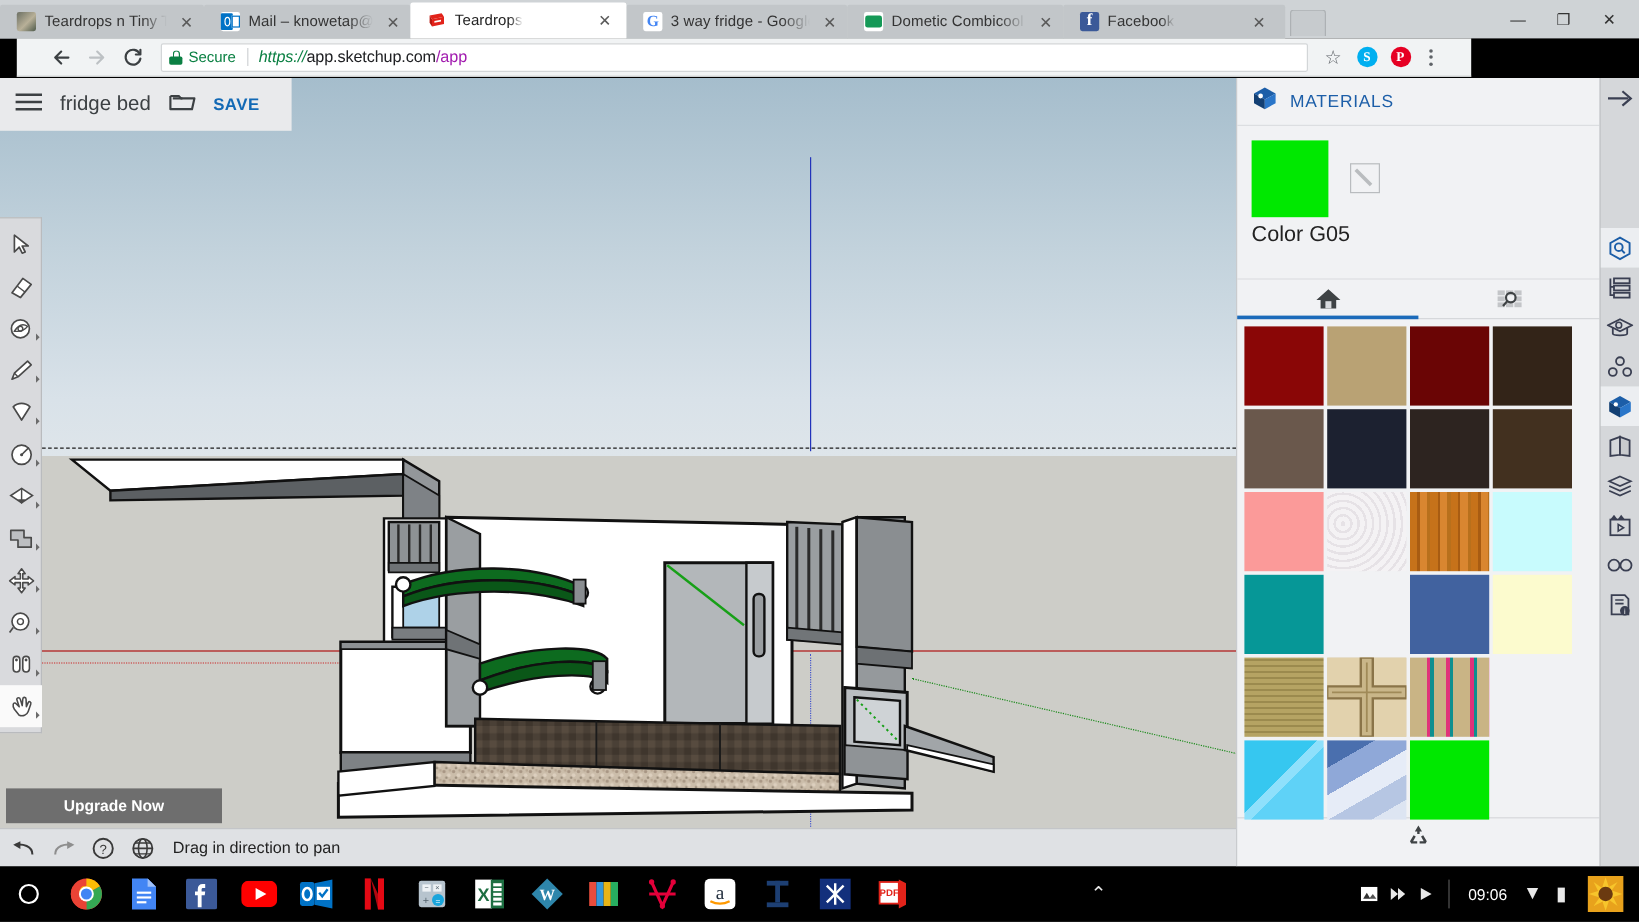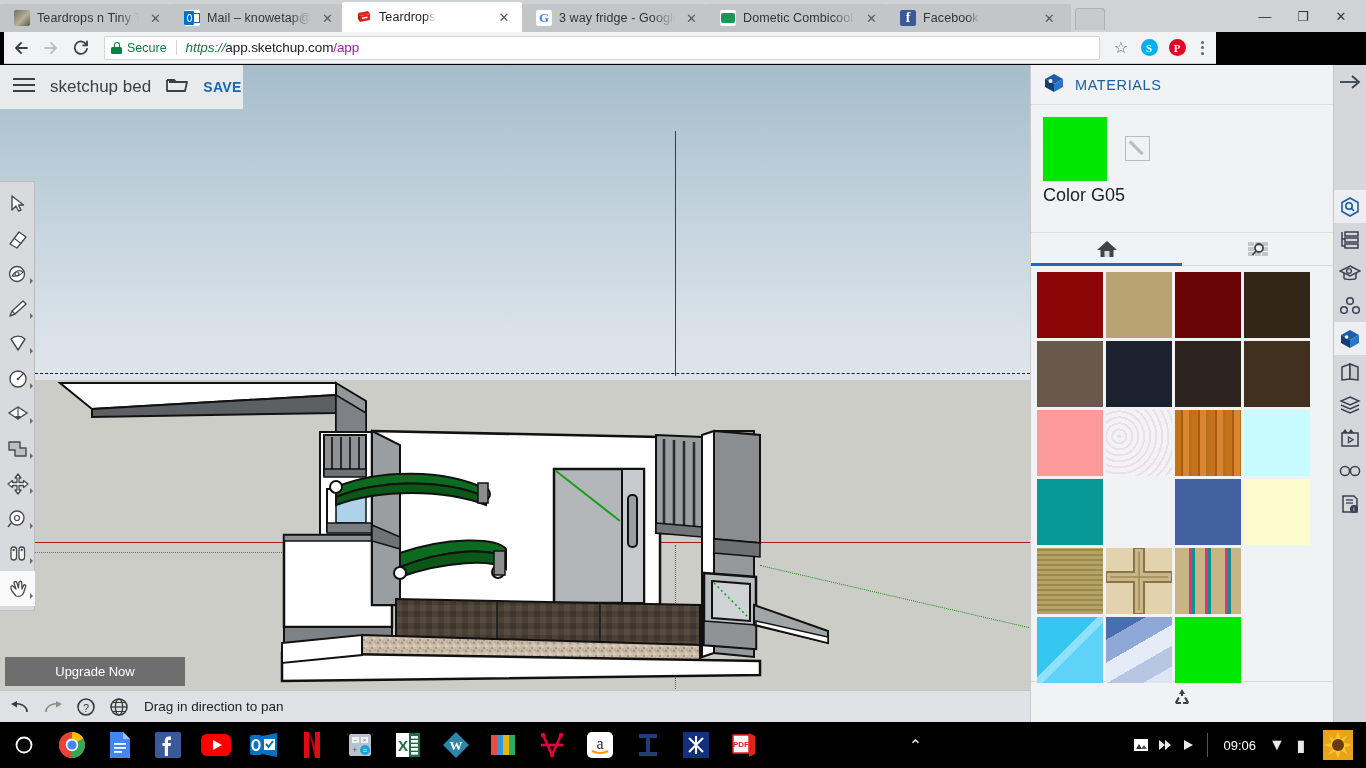--- a/index.html
+++ b/index.html
@@ -62,22 +62,22 @@
   .fav-google span{ position:absolute; inset:0; display:flex; align-items:center; justify-content:center;
       font-family:"Liberation Serif",serif; font-weight:bold; font-size:13px; color:#4285f4; }
   .fav-dometic { background: #fff; }
   .fav-dometic i { position:absolute; left:1px; top:3px; width:14px; height:10px; background:#159957; border-radius:2px; }
   .fav-fb { background:#3b5998; }
   .fav-fb span { position:absolute; inset:0; color:#fff; font-family:"Liberation Serif",serif; font-weight:bold;
      font-size:14px; display:flex; align-items:center; justify-content:center; }
 
   
   .omnibar {
-    position: absolute; left: 4px; top: 32px; width: 1212px; height: 32px;
-    background: #f1f3f4; display: flex; align-items: center; padding: 0 2px;
+    position: absolute; left: 14px; top: 32px; width: 1212px; height: 32px;
+    background: #f1f3f4; display: flex; align-items: center; padding: 0 22px;
     border-bottom: 1px solid #cfd1d2;
   }
   .navbtn { width: 30px; height: 30px; display: flex; align-items: center; justify-content: center; color: #5f6368; }
   .navbtn.dim { color: #bdc1c4; }
   .urlbox {
     flex: 1; height: 24px; margin: 0 8px; background: #fff;
     border: 1px solid #d3d6d8; border-radius: 2px;
     display: flex; align-items: center; padding: 0 6px; font-size: 13px;
   }
   .lockwrap { display: flex; align-items: center; color: #0b8043; font-size: 12.5px; }
@@ -116,21 +116,21 @@
   .axis-blue-dot { position: absolute; left: 675px; top: 480px; width: 0; height: 210px; border-left: 1.5px dotted #4455cc; }
   .axis-green-dot { position: absolute; left: 760px; top: 500px; width: 280px; height: 0;
      border-top: 1.5px dotted #1a8a1a; transform: rotate(13deg); transform-origin: left center; }
 
   .model-svg { position: absolute; left: 0; top: 0; }
 
   
   .upgrade {
     position: absolute; left: 5px; top: 592px; width: 180px; height: 29px;
     background: #6e6e6e; color: #fff; font-size: 13px;
-    display: flex; align-items: center; justify-content: center;
+    display: flex; align-items: center; justify-content: center; font-weight: bold;
   }
 
   
   .ltool {
     position: absolute; left: 0; top: 116px; width: 35px;
     background: #d9dadd; border: 1px solid #b9bbbe; border-left: none;
     display: flex; flex-direction: column; padding: 4px 0 4px 0;
   }
   .ltool .ti {
     width: 35px; height: 35px; display: flex; align-items: center; justify-content: center;
@@ -419,21 +419,21 @@
     <div style="position:absolute;left:0;top:0;width:243px;height:44px;background:#e9eaec;display:flex;align-items:center;gap:14px;padding-left:12px;">
       <span>
         <svg width="24" height="18" viewBox="0 0 24 18">
             <g stroke="#3c4043" stroke-width="2">
               <line x1="1" y1="3" x2="23" y2="3"></line>
               <line x1="1" y1="9" x2="23" y2="9"></line>
               <line x1="1" y1="15" x2="23" y2="15"></line>
             </g>
           </svg>
       </span>
-      <span style="font-size:17px;color:#3c4043">sketchup bed</span>
+      <span style="font-size:17px;color:#3c4043">fridge bed</span>
       <span>
         <svg width="24" height="20" viewBox="0 0 24 20">
             <path d="M2 5h7l2 2h1" stroke="#3c4043" stroke-width="1.8" fill="none"></path>
             <path d="M2 5v11h18l2-9H4" stroke="#3c4043" stroke-width="1.8" fill="none" stroke-linejoin="round"></path>
           </svg>
       </span>
       <span style="font-size:14px;font-weight:bold;color:#1269b5;letter-spacing:.4px">SAVE</span>
     </div>
 
     <div class="ltool">

